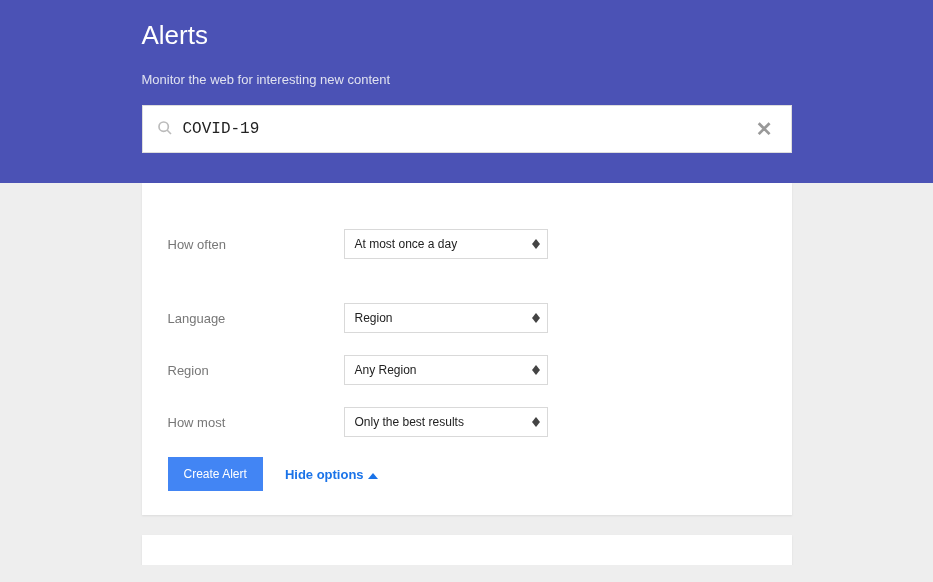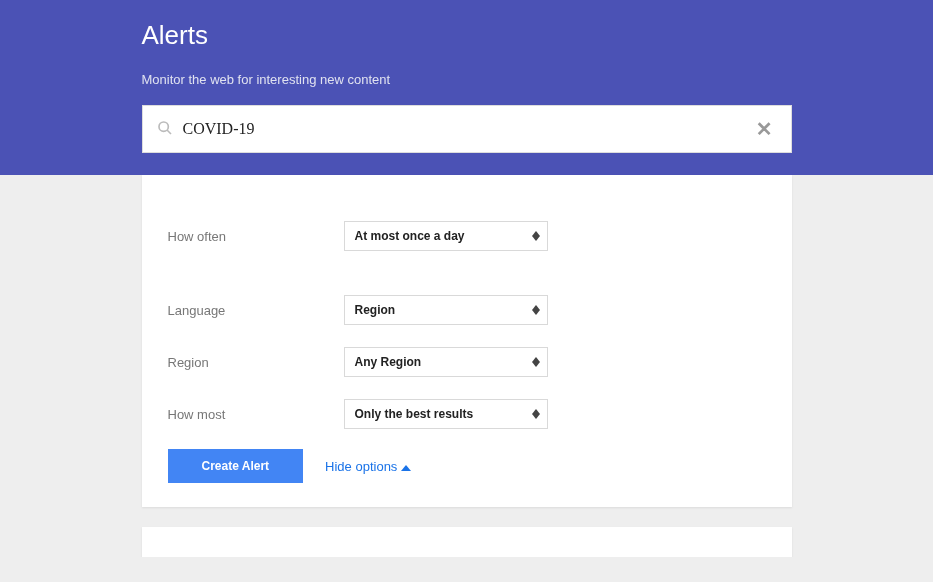--- a/index.html
+++ b/index.html
@@ -1,20 +1,20 @@
 <!DOCTYPE html>
 <html><head>
   <meta charset="utf-8">
   <style>
     * { box-sizing: border-box; margin: 0; padding: 0; }
     body { font-family: Arial, sans-serif; background: #eeeeee; font-size: 13px; color: #333; }
     
     .header {
       background: #4b52b5;
-      padding: 20px 0 22px 0;
+      padding: 20px 0 30px 0;
     }
     .header-inner {
       width: 650px;
       margin: 0 auto;
     }
     .title {
       color: #fff;
       font-size: 26px;
       font-weight: 400;
       margin-bottom: 6px;
@@ -37,21 +37,21 @@
       color: #bbb;
       margin-right: 10px;
       flex-shrink: 0;
     }
     .search-input {
       flex: 1;
       border: none;
       outline: none;
       font-size: 16px;
       color: #222;
-      font-family: Liberation Serif, serif;
+      font-family: Liberation Mono, monospace;
     }
     .clear-icon {
       color: #999;
       cursor: pointer;
       font-size: 20px;
       font-weight: bold;
       padding: 0 4px;
     }
     
     .options-panel {
@@ -75,21 +75,21 @@
     .select-wrap {
       position: relative;
       width: 204px;
     }
     .select-field {
       width: 100%;
       height: 30px;
       border: 1px solid #d9d9d9;
       padding: 0 28px 0 10px;
       font-size: 12px;
-      font-weight: bold;
+      font-weight: normal;
       color: #222;
       background: #fff;
       display: flex;
       align-items: center;
       cursor: pointer;
     }
     .select-arrows {
       position: absolute;
       right: 8px;
       top: 50%;
@@ -103,32 +103,33 @@
     
     .actions-row {
       display: flex;
       align-items: center;
       margin-top: 6px;
     }
     .create-btn {
       background: #4285f4;
       color: #fff;
       border: none;
-      padding: 10px 34px;
+      padding: 10px 16px;
       font-size: 12px;
-      font-weight: bold;
+      font-weight: normal;
       cursor: pointer;
     }
     .hide-options {
       color: #1a73e8;
       font-size: 13px;
       margin-left: 22px;
       cursor: pointer;
       display: flex;
       align-items: center;
+      font-weight: bold;
     }
     .hide-options-arrow {
       margin-left: 4px;
     }
     
     .preview-panel {
       width: 650px;
       margin: 20px auto 0 auto;
       background: #fff;
       padding: 24px 26px 6px 26px;

